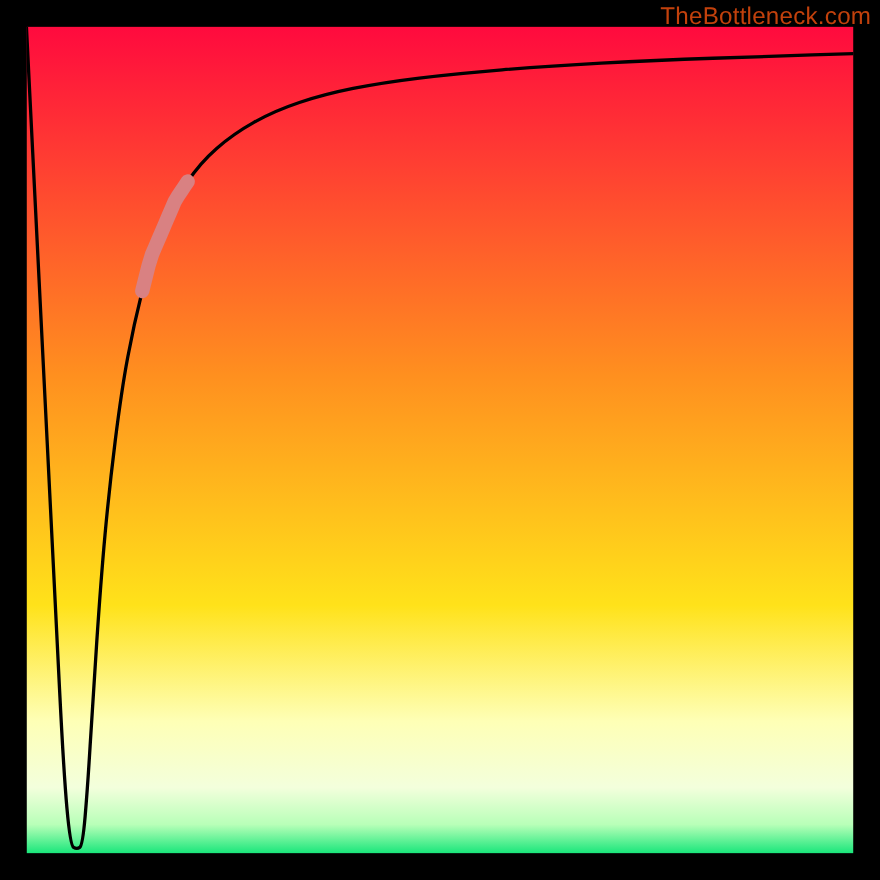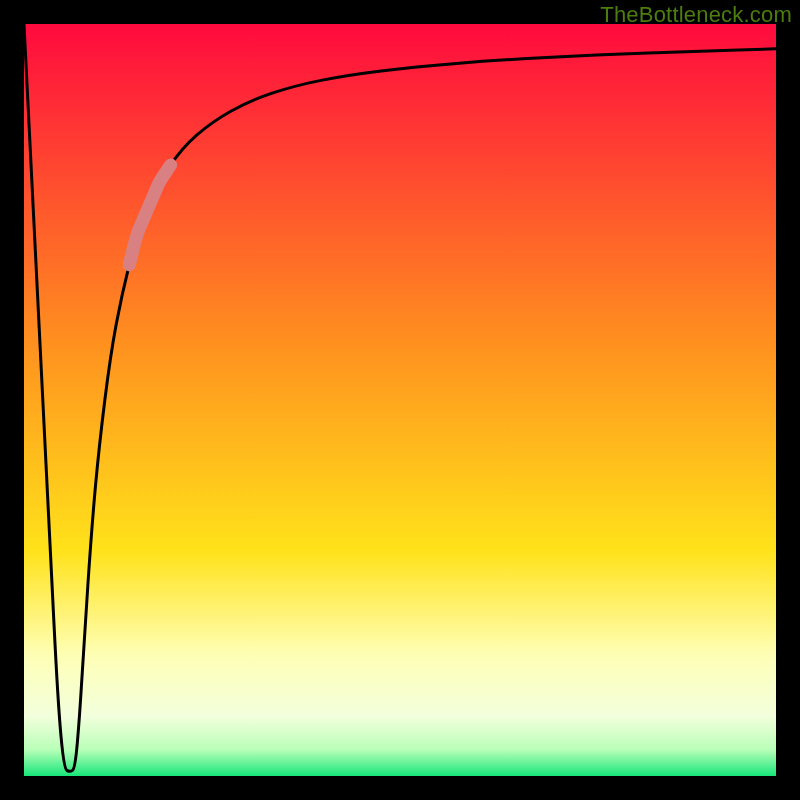--- a/index.html
+++ b/index.html
@@ -22,21 +22,21 @@
     left: 24px;
     top: 24px;
     width: 752px;
     height: 752px;
     overflow: hidden;
   }
   .attribution {
     position: absolute;
     top: 2px;
     right: 8px;
-    color: #4d7c0f;
+    color: #c2410c;
     font-size: 22px;
     font-weight: 400;
     letter-spacing: 0.2px;
     user-select: none;
   }
   svg {
     display: block;
   }
 </style>
 </head>

